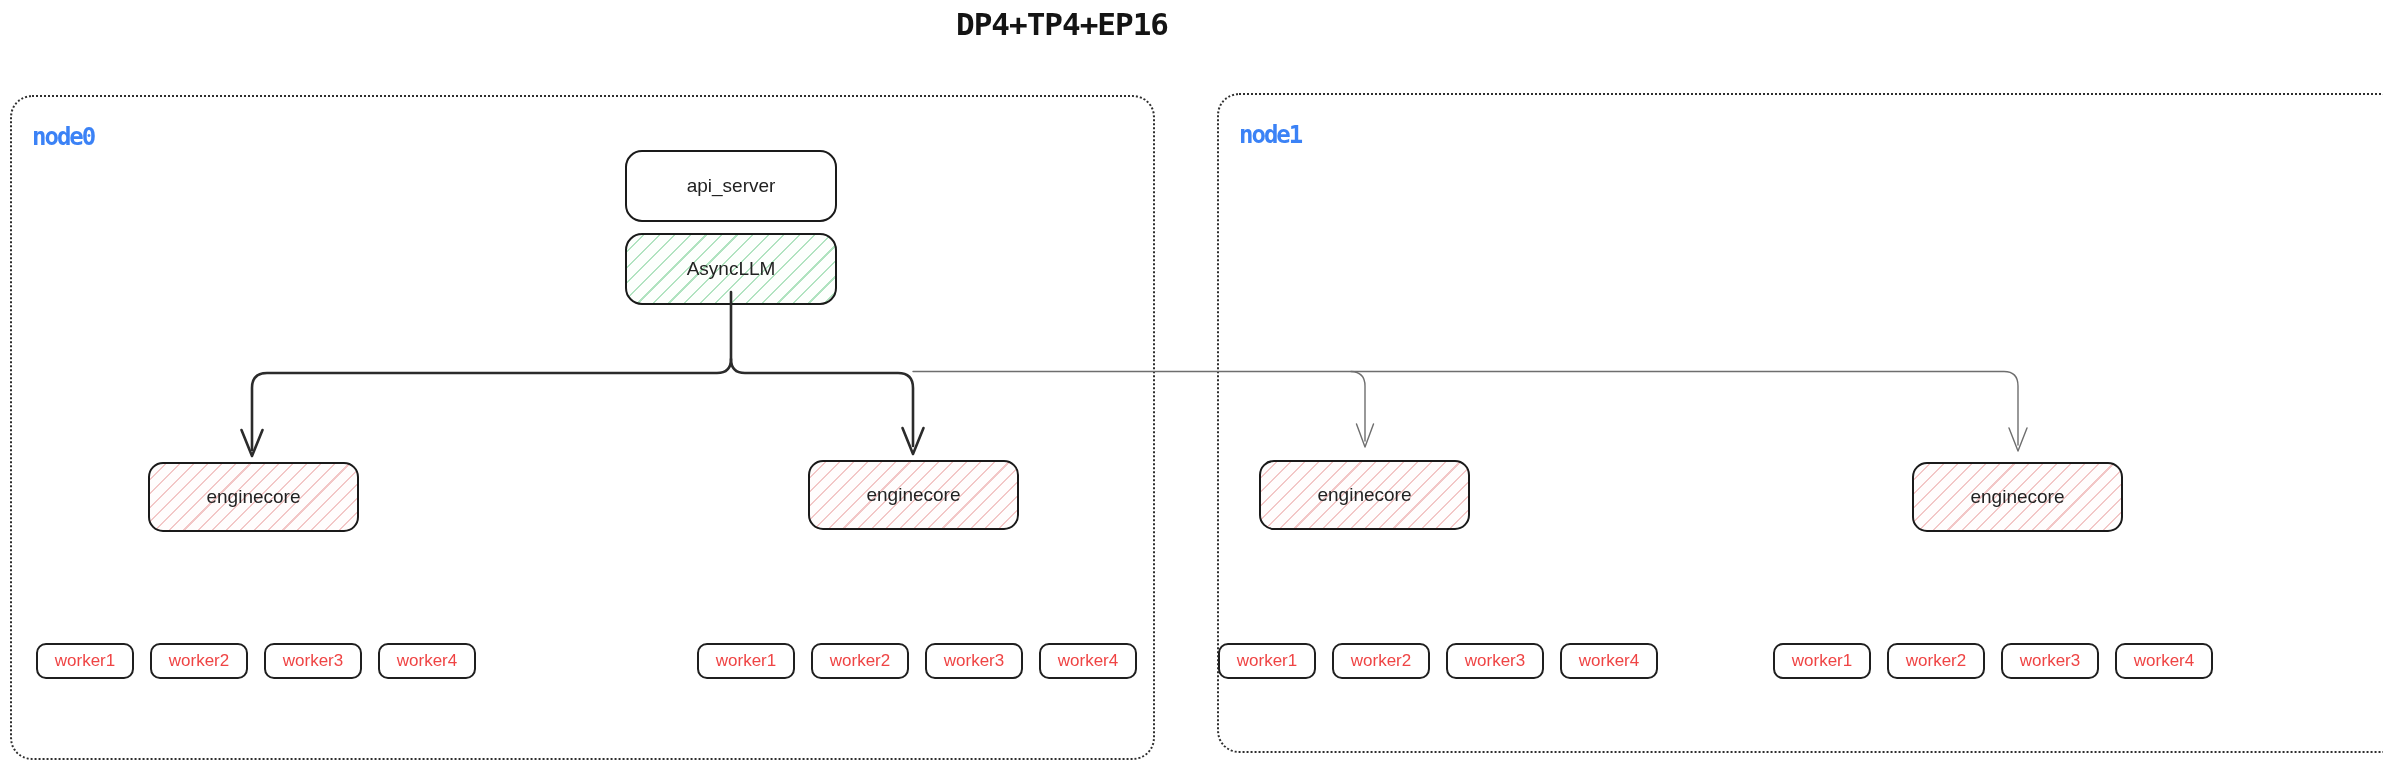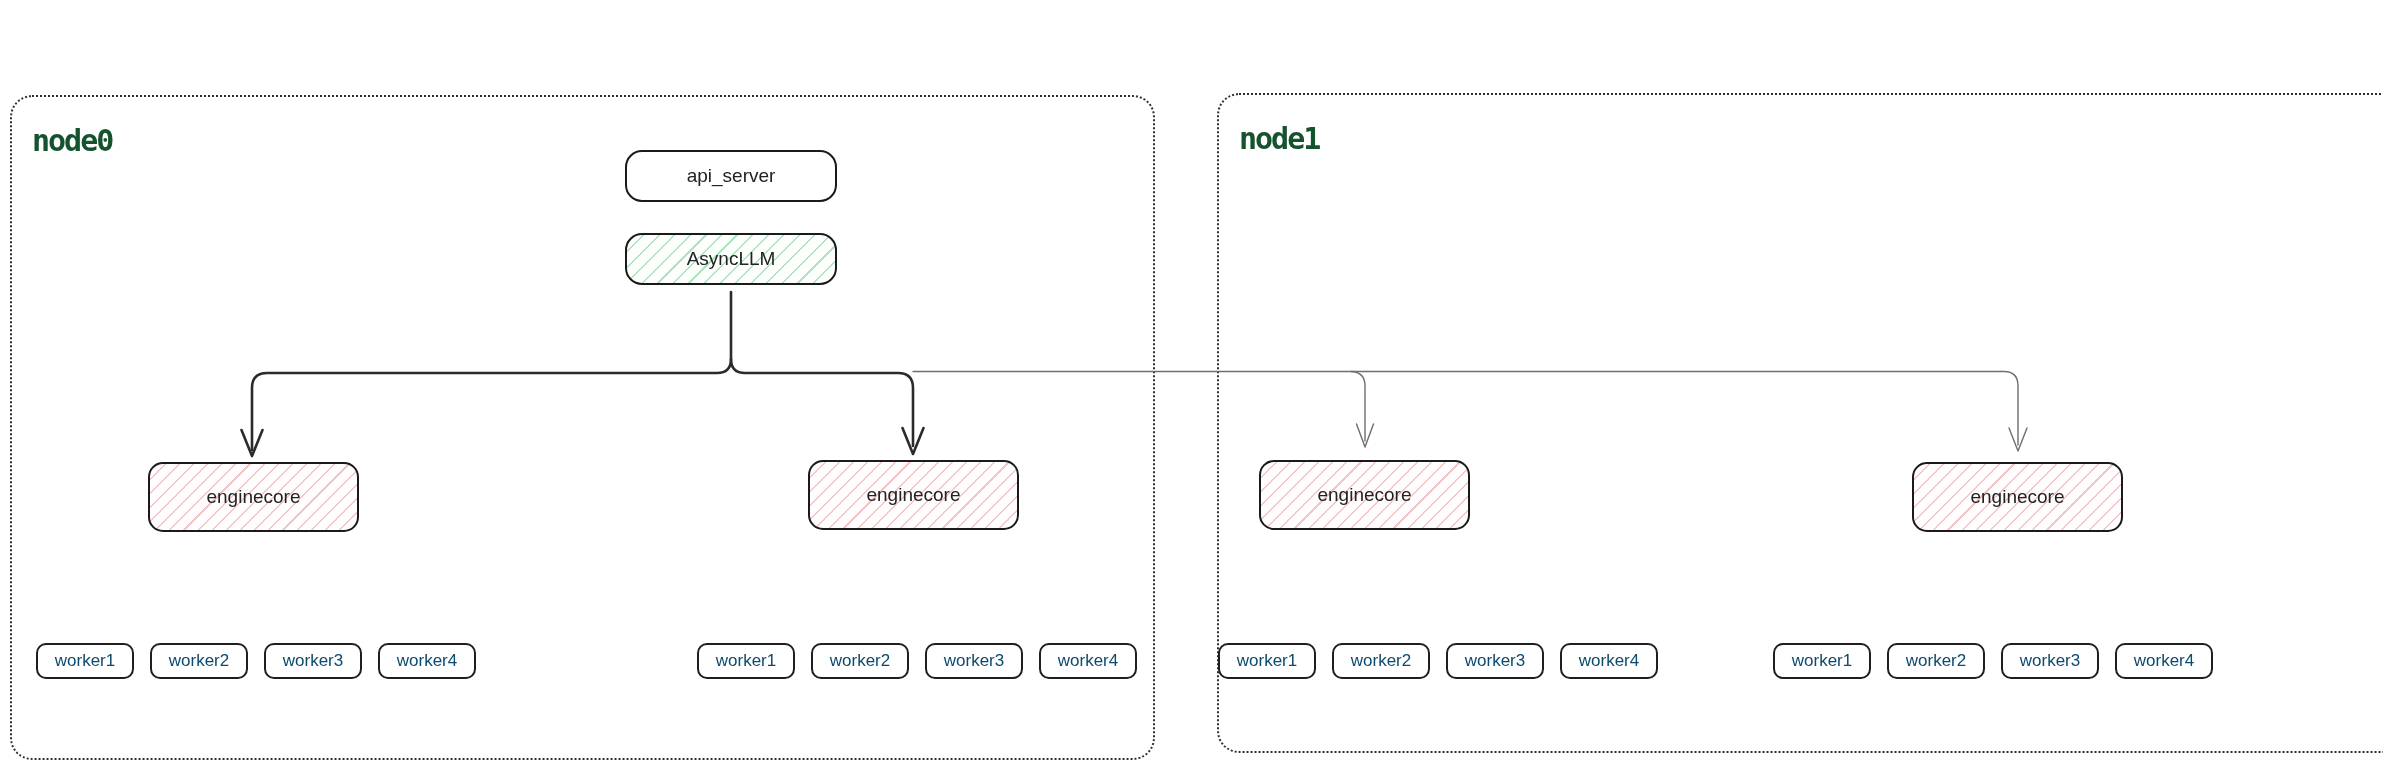--- a/index.html
+++ b/index.html
@@ -29,37 +29,37 @@
     border-radius:22px;
     box-sizing:border-box;
     background:#ffffff;
   }
   #node0{left:10px;top:95px;width:1145px;height:665px;}
   #node1{left:1217px;top:93px;width:1186px;height:660px;}
   .node-label{
     position:absolute;
     left:20px;top:26px;
     font-family:"DejaVu Sans Mono", monospace;
-    font-size:30px;
+    font-size:24px;
     font-weight:bold;
-    color:#14532d;
+    color:#3b82f6;
     letter-spacing:-2px;
   }
   .box{
     position:absolute;
     display:flex;
     align-items:center;
     justify-content:center;
     border:2.5px solid #1a1a1a;
     background:#ffffff;
     color:#222222;
     box-sizing:border-box;
     white-space:nowrap;
   }
-  .stack-box{width:212px;height:52px;border-radius:17px;font-size:19px;}
+  .stack-box{width:212px;height:72px;border-radius:17px;font-size:19px;}
   #api-server{left:625px;top:150px;}
   #async-llm{left:625px;top:222px;}
   .engine{width:211px;height:70px;border-radius:15px;font-size:19px;}
   #engine-0{left:148px;top:462px;}
   #engine-1{left:808px;top:460px;}
   #engine-2{left:1259px;top:460px;}
   #engine-3{left:1912px;top:462px;}
   .hatch-green{
     background:
       repeating-linear-gradient(135deg,
@@ -85,35 +85,36 @@
   #worker-row-1{left:697px;}
   #worker-row-2{left:1218px;}
   #worker-row-3{left:1773px;}
   .worker{
     width:98px;height:36px;
     border:2.2px solid #1f1f1f;
     border-radius:10px;
     background:#ffffff;
     display:flex;align-items:center;justify-content:center;
     font-size:17px;
-    color:#0c4a6e;
+    color:#ef4444;
     box-sizing:border-box;
     white-space:nowrap;
   }
   svg.connectors{
     position:absolute;
     left:0;top:0;
     pointer-events:none;
   }
 </style>
 </head>
 <body>
 
 <div class="canvas">
 
+  <div class="title">DP4+TP4+EP16</div>
 
   <div class="node" id="node0">
     <div class="node-label">node0</div>
   </div>
 
   <div class="node" id="node1">
     <div class="node-label">node1</div>
   </div>
 
   <div class="box stack-box" id="api-server">

